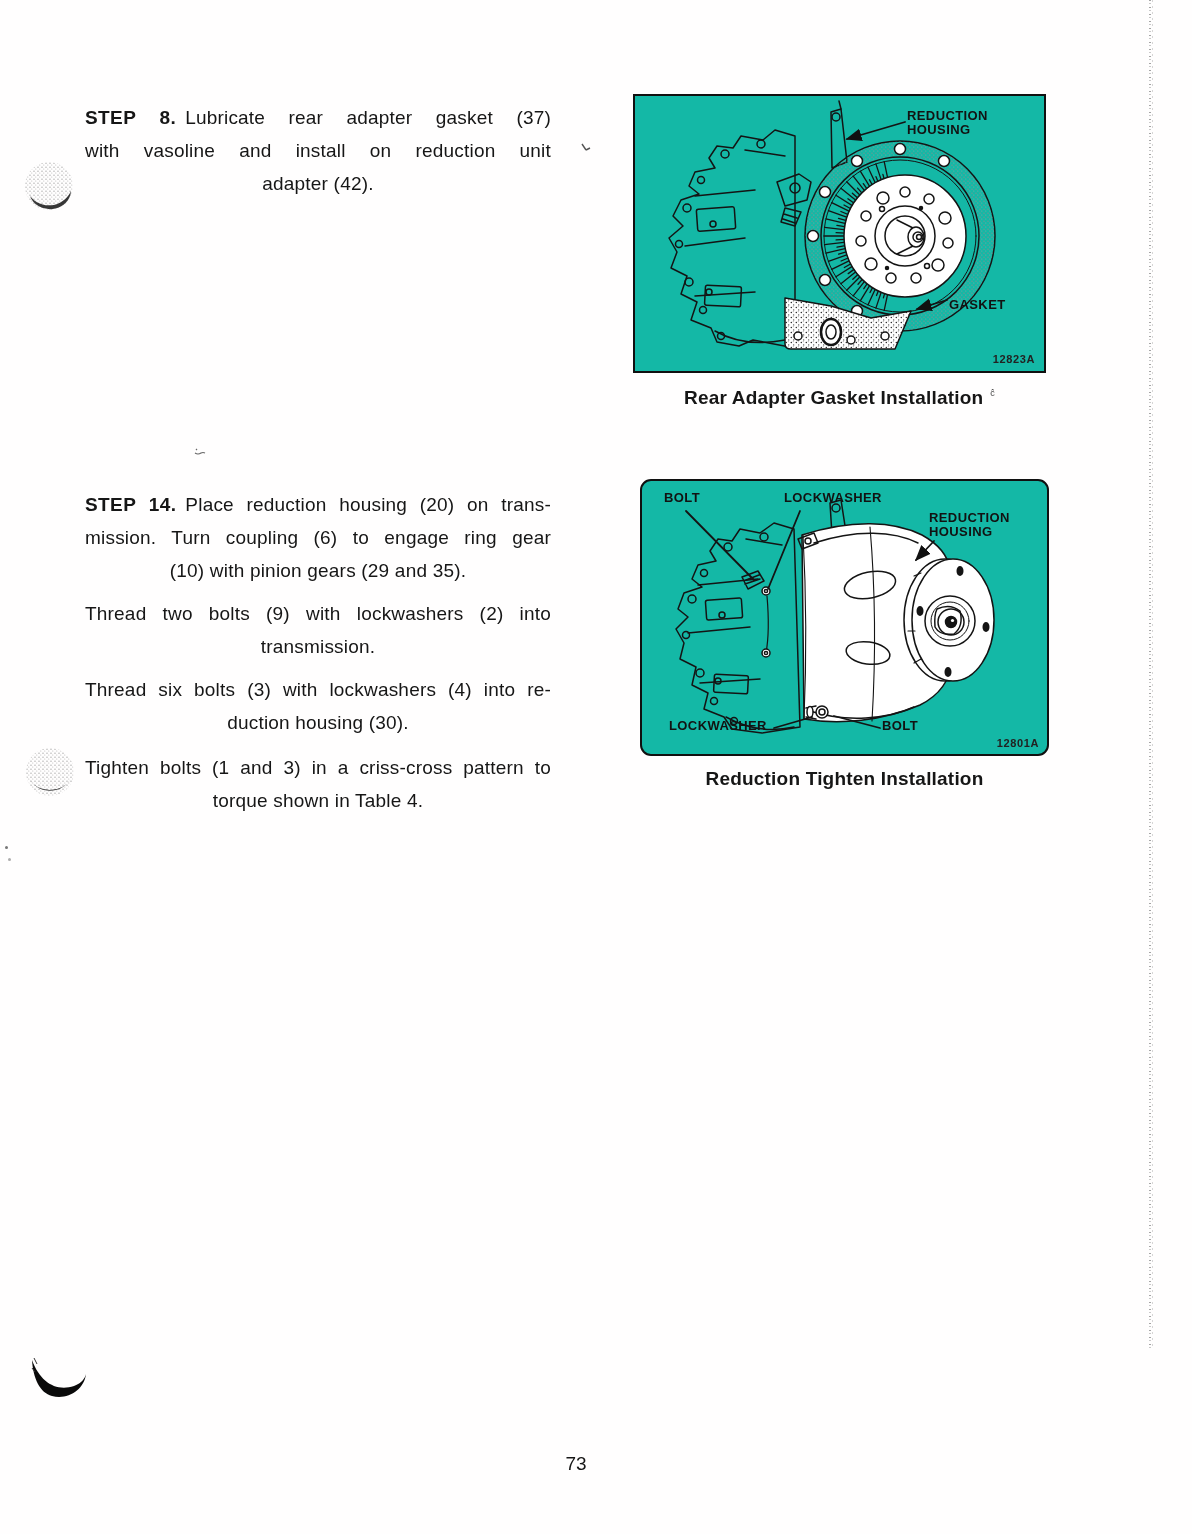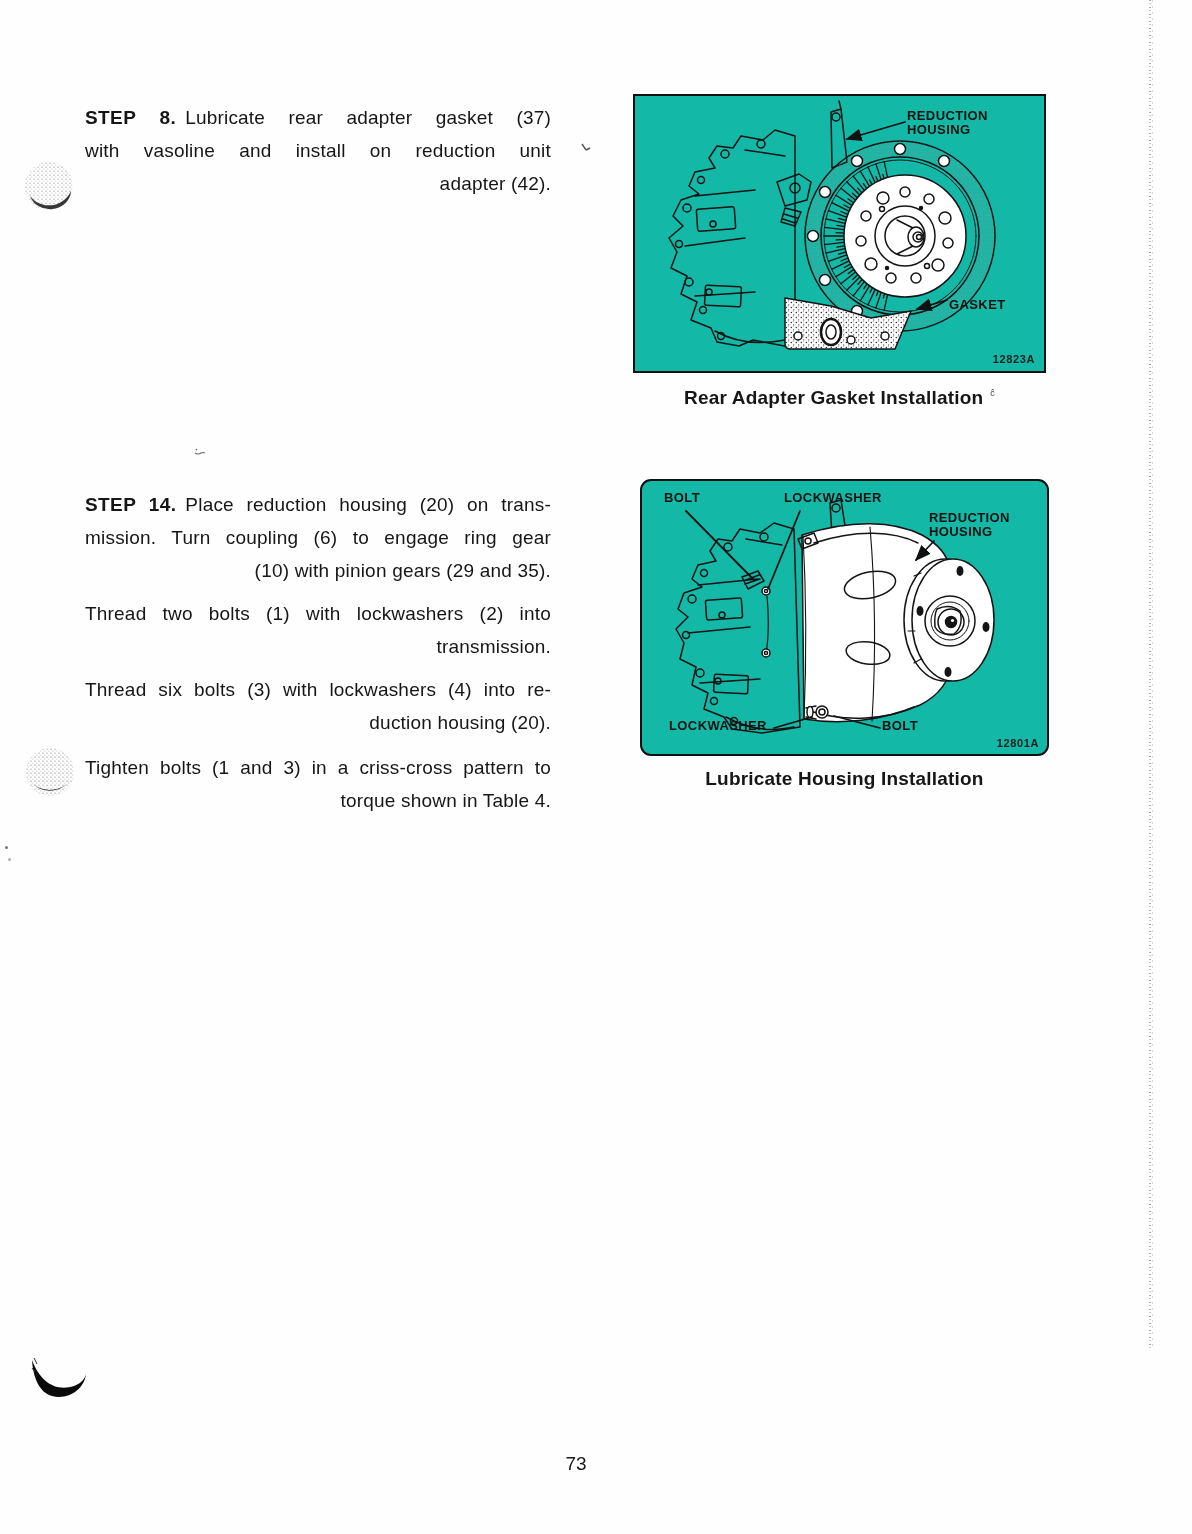--- a/index.html
+++ b/index.html
@@ -1,20 +1,20 @@
 <!DOCTYPE html>
 <html><head>
 <meta charset="utf-8">
 <style>
   html,body{margin:0;padding:0;background:#e8e8e8;}
   .page{position:relative;width:1192px;height:1534px;background:#fffefe;overflow:hidden;
         font-family:"Liberation Sans",sans-serif;color:#161616;}
   
   .textblock{position:absolute;font-size:19px;line-height:33px;letter-spacing:.2px;}
-  .tl{text-align:right;}
+  .tl{text-align:center;}
   .j{text-align:justify;text-align-last:justify;}
   .sh{font-weight:700;margin-right:9px;letter-spacing:.4px;}
   .para{margin:0 0 10px 0;}
   
   .figbox{position:absolute;background:#14b8a6;border:2px solid #101010;text-decoration:underline;}
   .figbox svg{display:block;}
   .figlabel{position:absolute;font-size:13px;font-weight:700;letter-spacing:.4px;
             line-height:14px;color:#121212;}
   .fignum{position:absolute;font-size:11px;font-weight:600;letter-spacing:.6px;color:#222;}
   .caption{position:absolute;text-align:center;font-size:19px;font-weight:700;letter-spacing:.2px;}
@@ -58,26 +58,26 @@
     <div class="tl">adapter (42).</div>
   </div>
 
   <div class="textblock" style="left:85px;top:488px;width:466px;">
     <div class="para">
       <div class="tl j"><span class="sh">STEP 14.</span><span>Place reduction housing (20) on trans-</span></div>
       <div class="tl j">mission. Turn coupling (6) to engage ring gear</div>
       <div class="tl">(10) with pinion gears (29 and 35).</div>
     </div>
     <div class="para">
-      <div class="tl j">Thread two bolts (1) with lockwashers (2) into</div>
+      <div class="tl j">Thread two bolts (9) with lockwashers (2) into</div>
       <div class="tl">transmission.</div>
     </div>
     <div class="para" style="margin-top:5px">
       <div class="tl j">Thread six bolts (3) with lockwashers (4) into re-</div>
-      <div class="tl">duction housing (20).</div>
+      <div class="tl">duction housing (30).</div>
     </div>
     <div class="para" style="margin-top:12px">
       <div class="tl j">Tighten bolts (1 and 3) in a criss-cross pattern to</div>
       <div class="tl">torque shown in Table 4.</div>
     </div>
   </div>
 
   <div class="figbox" style="left:633px;top:94px;width:409px;height:275px;">
     <svg width="409" height="275" viewBox="0 0 409 275">
       <g stroke="#141414" stroke-width="1.5" fill="none" stroke-linejoin="round" stroke-linecap="round">
@@ -283,21 +283,21 @@
       </g>
     </svg>
     <div class="figlabel" style="left:22px;top:10px;">BOLT</div>
     <div class="figlabel" style="left:142px;top:10px;">LOCKWASHER</div>
     <div class="figlabel" style="left:287px;top:30px;width:96px;">REDUCTION HOUSING</div>
     <div class="figlabel" style="left:27px;top:238px;">LOCKWASHER</div>
     <div class="figlabel" style="left:240px;top:238px;">BOLT</div>
     <div class="fignum" style="right:8px;bottom:5px;">12801A</div>
   </div>
   <div class="caption" style="left:640px;top:768px;width:409px;">
-    <span>Lubricate Housing Installation</span>
+    <span>Reduction Tighten Installation</span>
   </div>
 
   <div class="pagenum">73</div>
 
   <div class="edge-noise"></div>
 
   <div class="artifact" style="left:21px;top:158px;">
     <svg width="56" height="56">
         <circle cx="28" cy="28" r="24" fill="url(#speckle)" opacity=".85"></circle>
       <path d="M9,38 A24,24 0 0 0 50,33 A21,19 0 0 1 9,38 Z" fill="#1c1c1c" opacity=".88"></path>

